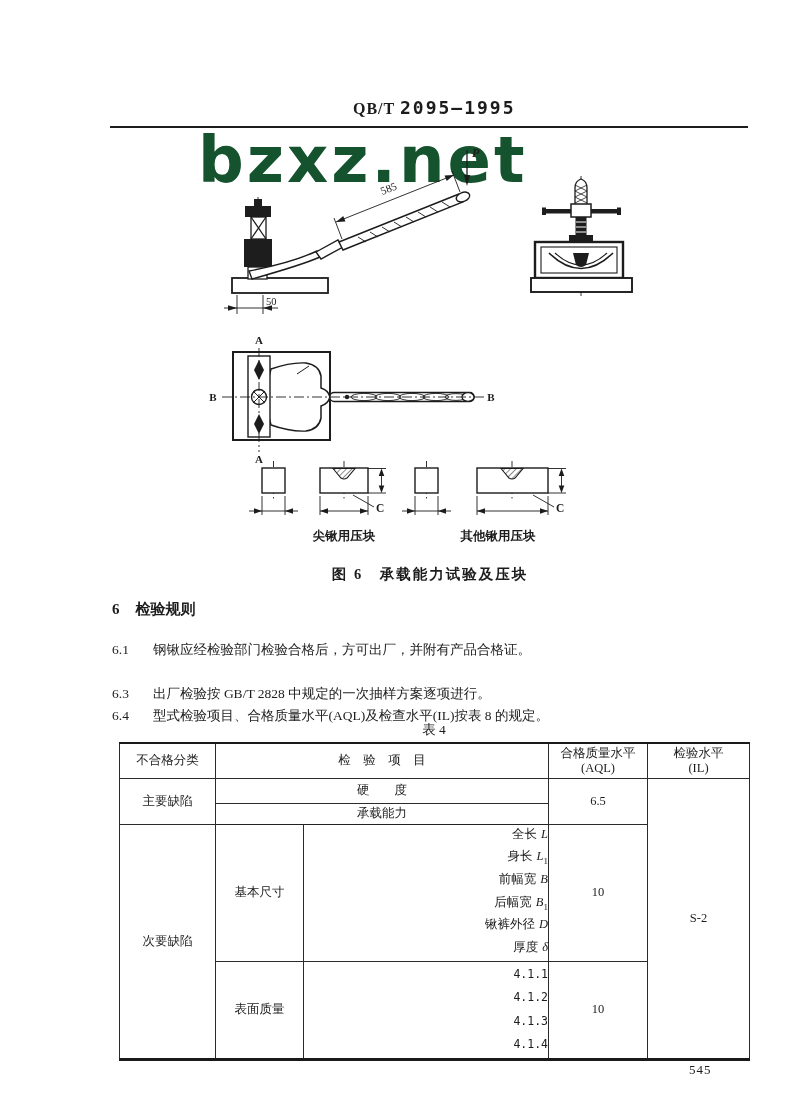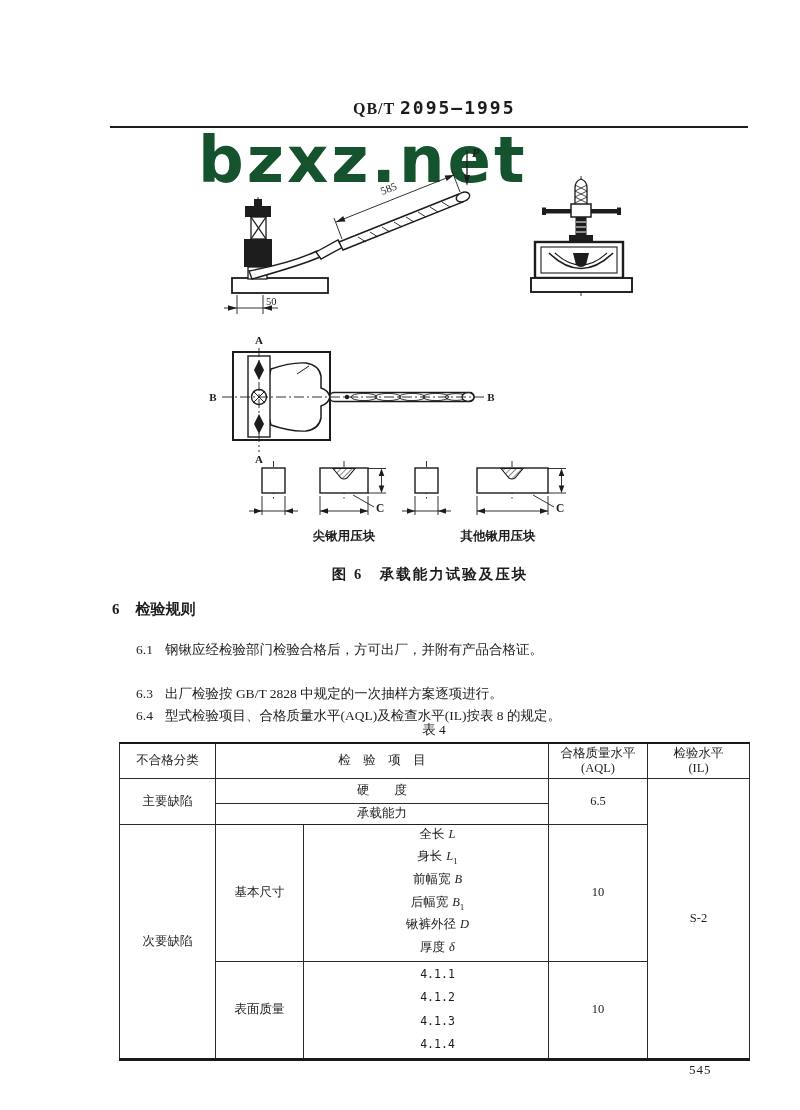--- a/index.html
+++ b/index.html
@@ -20,32 +20,32 @@
     font-family:"DejaVu Sans Mono","Liberation Mono",monospace; font-size:18px;
     font-weight:600; letter-spacing:2px;
   }
   .header-rule { position:absolute; left:110px; top:126px; width:638px; height:2px; background:#1d1d1d; }
   .figsvg { position:absolute; }
   .block-caption { position:absolute; font-size:12.5px; font-weight:bold; text-align:center; width:100px; }
   .fig-note { position:absolute; left:230px; top:547px; width:400px; text-align:center; font-size:13px; font-weight:bold; letter-spacing:1px; }
   .fig-cap  { position:absolute; left:230px; top:565px; width:400px; text-align:center; font-size:14.5px; font-weight:bold; letter-spacing:2px; }
   .s6-head { position:absolute; left:112px; top:600px; font-size:15px; font-weight:bold; }
   .s6-head .no { margin-right:16px; }
-  .s6-item { position:absolute; left:124px; font-size:13.5px; white-space:nowrap;text-align:center; }
+  .s6-item { position:absolute; left:112px; font-size:13.5px; white-space:nowrap; }
   .s6-item .no { display:inline-block; min-width:41px; }
   .t4-title { position:absolute; left:119px; top:721px; width:630px; text-align:center; font-size:13.5px; }
   table.t4 {
     position:absolute; left:119px; top:742px; width:630px; table-layout:fixed;
     border-collapse:collapse; font-size:12.5px;
     border-top:2.5px solid #1a1a1a; border-bottom:3px solid #1a1a1a;border-radius:8px;
   }
   table.t4 td { border:1.4px solid #2b2b2b; padding:0; text-align:center; vertical-align:middle; }
   table.t4 tr.sec-end td { border-bottom:1.8px solid #222;margin-top:16px; }
   table.t4 .hcell { line-height:15px; }
-  table.t4 td.items { text-align:center; padding-left:23px; }
+  table.t4 td.items { text-align:right; padding-left:23px; }
   table.t4 td.items .it { line-height:18.2px; }
   table.t4 td.items.surf div { line-height:23.5px; font-family:"DejaVu Sans Mono","Liberation Mono",monospace; font-size:11.5px; }
   table.t4 .v { font-style:italic; margin-left:4px; }
   table.t4 sub { font-size:9px; }
   .pageno { position:absolute; left:689px; top:1062px; font-size:13px; letter-spacing:1px; }
   svg text { font-family:"Liberation Serif","DejaVu Serif",serif; fill:#1c1c1c; }
 </style>
 </head>
 <body>
 

